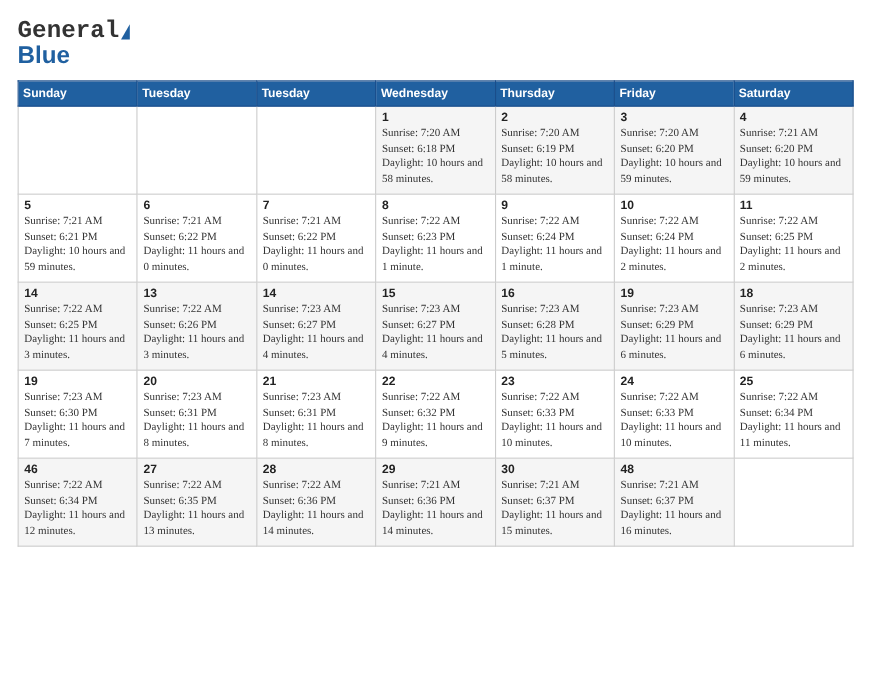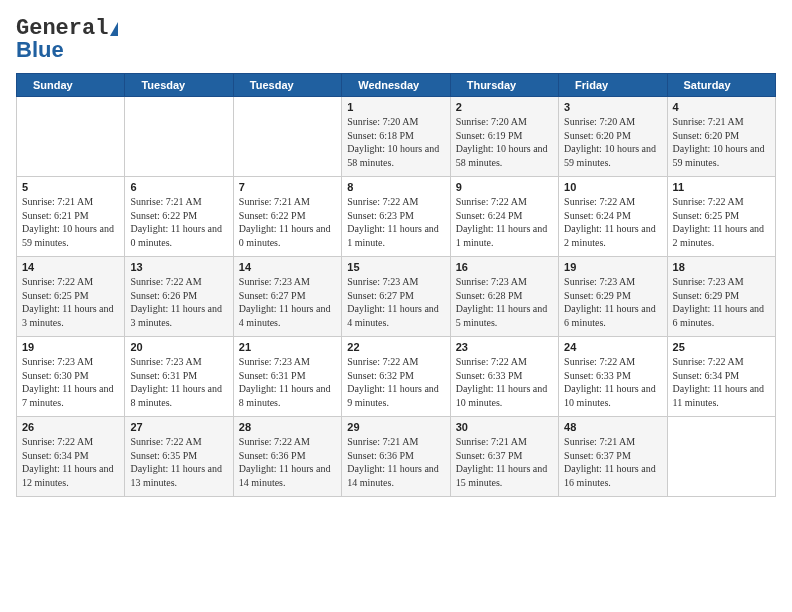--- a/index.html
+++ b/index.html
@@ -45,21 +45,21 @@
     }
     table {
       width: 100%;
       border-collapse: collapse;
       font-size: 10.5px;
     }
     thead th {
       background: #2060a0;
       color: #fff;
       text-align: left;
-      padding: 5px 16px;
+      padding: 5px 4px;
       font-size: 11px;
       font-weight: bold;
       border: 1px solid #1a4d8a;
     }
     tbody td {
       border: 1px solid #ccc;
       vertical-align: top;
       padding: 4px 5px;
       width: calc(100% / 7);
       min-height: 75px;
@@ -273,21 +273,21 @@
         </td>
         <td>
           <span class="day-number">25</span>
           <div class="day-info" style="white-space: pre-line;">Sunrise: 7:22 AM
 Sunset: 6:34 PM
 Daylight: 11 hours and 11 minutes.</div>
         </td>
       </tr>
       <tr>
         <td>
-          <span class="day-number">26</span>
+          <span class="day-number">46</span>
           <div class="day-info" style="white-space: pre-line;">Sunrise: 7:22 AM
 Sunset: 6:34 PM
 Daylight: 11 hours and 12 minutes.</div>
         </td>
         <td>
           <span class="day-number">27</span>
           <div class="day-info" style="white-space: pre-line;">Sunrise: 7:22 AM
 Sunset: 6:35 PM
 Daylight: 11 hours and 13 minutes.</div>
         </td>

